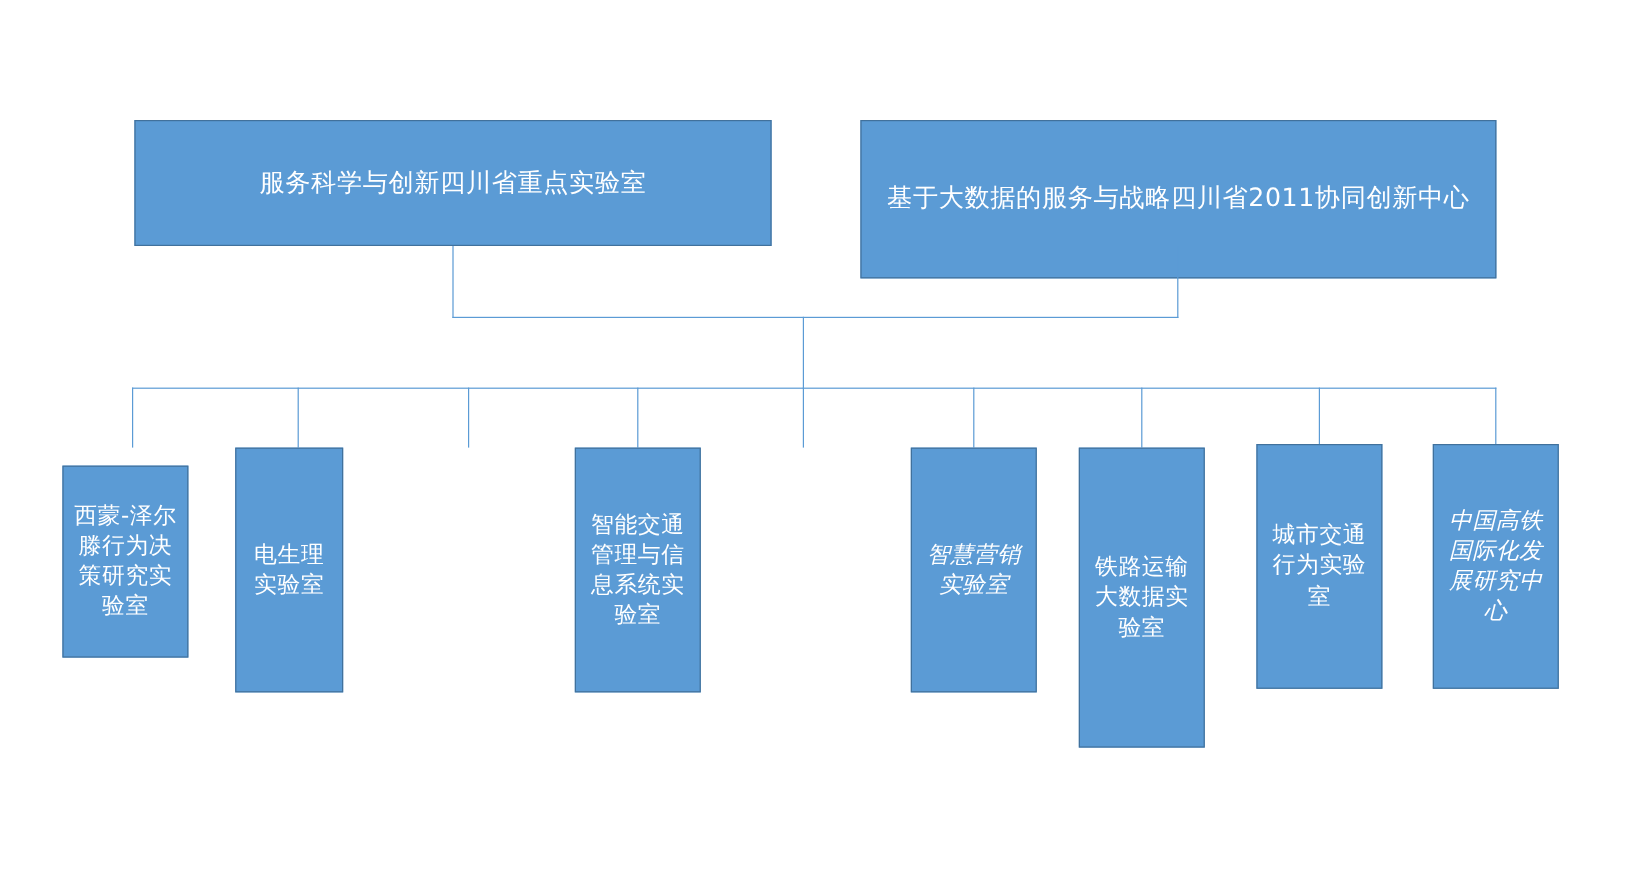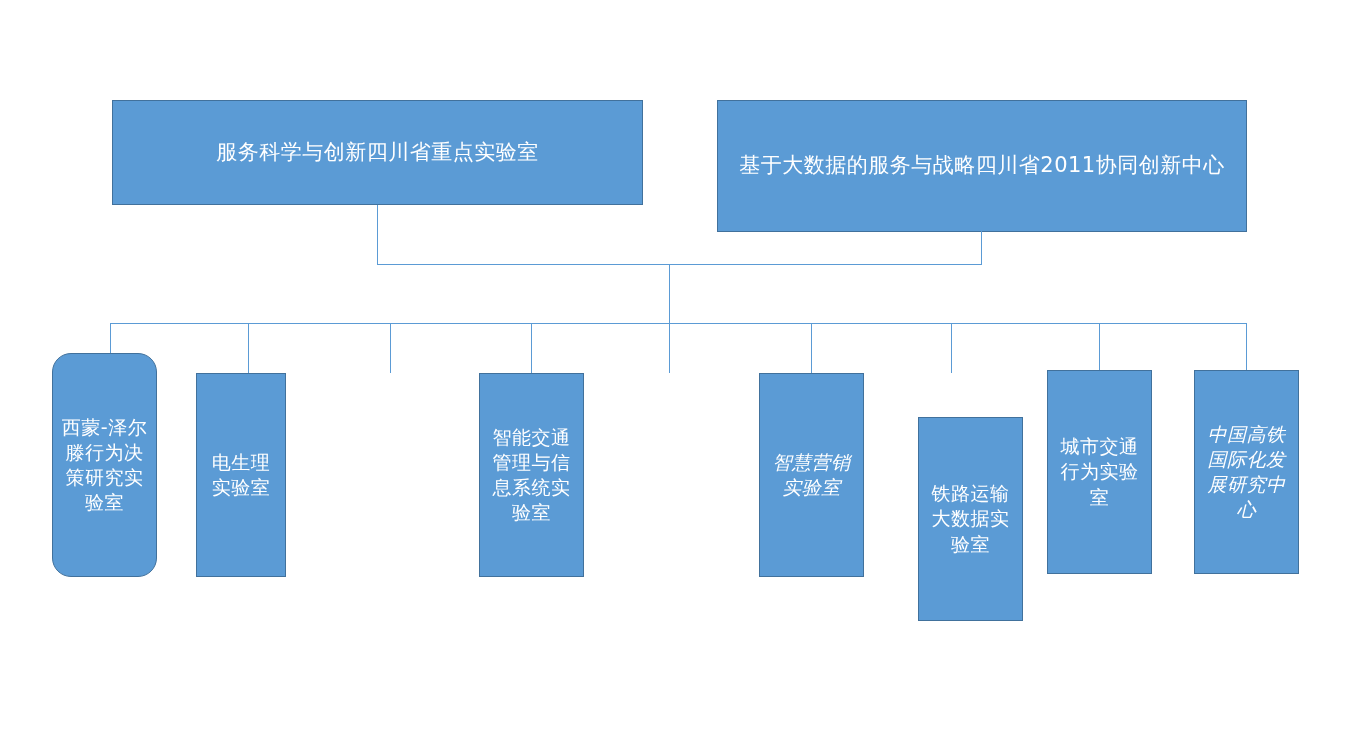--- a/index.html
+++ b/index.html
@@ -81,39 +81,39 @@
   <div class="conn-v" style="left:110px; top:323px; height:50px;"></div>
   <div class="conn-v" style="left:248px; top:323px; height:50px;"></div>
   <div class="conn-v" style="left:390px; top:323px; height:50px;"></div>
   <div class="conn-v" style="left:531px; top:323px; height:50px;"></div>
   <div class="conn-v" style="left:669px; top:323px; height:50px;"></div>
   <div class="conn-v" style="left:811px; top:323px; height:50px;"></div>
   <div class="conn-v" style="left:951px; top:323px; height:50px;"></div>
   <div class="conn-v" style="left:1099px; top:323px; height:50px;"></div>
   <div class="conn-v" style="left:1246px; top:323px; height:50px;"></div>
 
-  <div class="node node-leaf" style="left:52px; top:353px; width:105px; height:224px;border-radius:19px;">
+  <div class="node node-leaf" style="left:52px; top:388px; width:105px; height:160px;">
     <span class="node-label">西蒙-泽尔滕行为决策研究实验室</span>
   </div>
 
   <div class="node node-leaf" style="left:196px; top:373px; width:90px; height:204px;">
     <span class="node-label">电生理实验室</span>
   </div>
 
 
   <div class="node node-leaf" style="left:479px; top:373px; width:105px; height:204px;">
     <span class="node-label">智能交通管理与信息系统实验室</span>
   </div>
 
 
   <div class="node node-leaf" style="left:759px; top:373px; width:105px; height:204px;font-style:italic;">
     <span class="node-label">智慧营销实验室</span>
   </div>
 
-  <div class="node node-leaf" style="left:918px; top:373px; width:105px; height:204px;margin-top:44px;">
+  <div class="node node-leaf" style="left:899px; top:373px; width:105px; height:250px;">
     <span class="node-label">铁路运输大数据实验室</span>
   </div>
 
   <div class="node node-leaf" style="left:1047px; top:370px; width:105px; height:204px;">
     <span class="node-label">城市交通行为实验室</span>
   </div>
 
   <div class="node node-leaf" style="left:1194px; top:370px; width:105px; height:204px;font-style:italic;">
     <span class="node-label">中国高铁国际化发展研究中心</span>
   </div>

